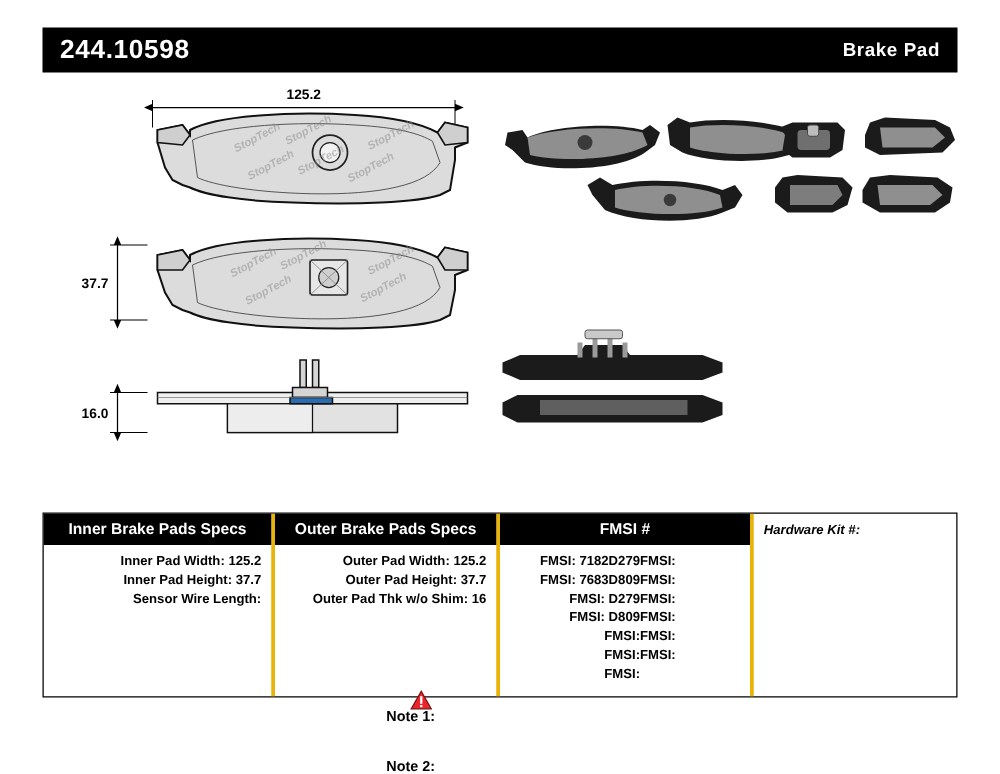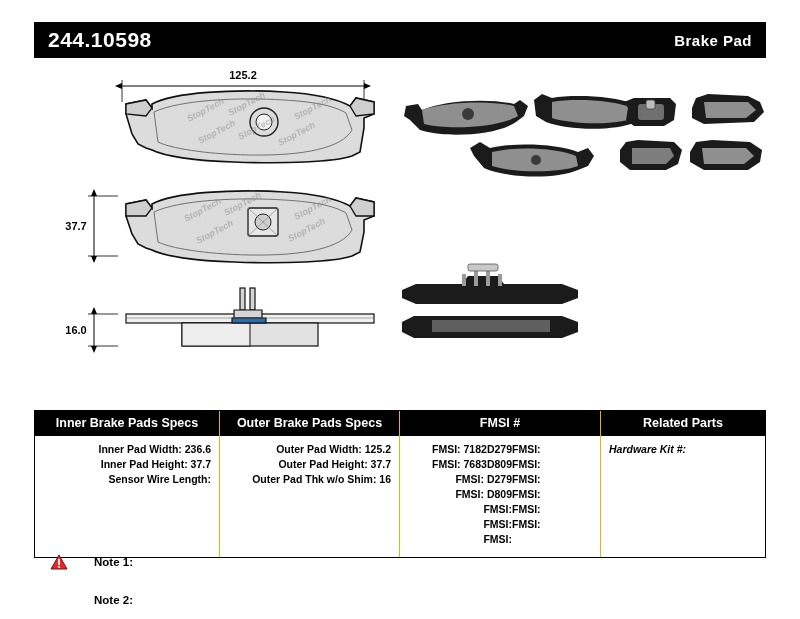--- a/index.html
+++ b/index.html
@@ -62,21 +62,21 @@
     position: absolute;
     left: 34px;
     top: 410px;
     width: 732px;
     border: 1px solid #000000;
     box-sizing: border-box;
     display: flex;
   }
   .spec-col {
     box-sizing: border-box;
-    border-right: 1px solid #eab308;
+    border-right: 3px solid #eab308;
     flex: 1 1 0;
   }
   .spec-col:last-child { border-right: none; }
   .spec-col.w1 { flex: 0 0 185px; }
   .spec-col.w2 { flex: 0 0 180px; }
   .spec-col.w3 { flex: 0 0 196px; }
   .spec-col.w4 { flex: 1 1 auto; }
   .spec-head {
     background: #000000;
     color: #ffffff;
@@ -114,22 +114,23 @@
 
   
   .notes {
     position: absolute;
     left: 48px;
     top: 552px;
     width: 300px;
   }
   .note-row {
     display: flex;
-    align-items: center;
+    align-items: flex-end;
     height: 20px;
+    flex-direction: column;
   }
   .warn-icon {
     width: 22px;
     display: flex;
     align-items: center;
     justify-content: center;
   }
   .note-label {
     font-size: 11.5px;
     font-weight: bold;
@@ -322,21 +323,21 @@
         </g>
       </g>
     </svg>
   </div>
 
   <div class="spec-table">
 
     <div class="spec-col w1">
       <div class="spec-head">Inner Brake Pads Specs</div>
       <div class="spec-body">
-        <div class="spec-line">Inner Pad Width: 236.6</div>
+        <div class="spec-line">Inner Pad Width: 125.2</div>
         <div class="spec-line">Inner Pad Height: 37.7</div>
         <div class="spec-line">Sensor Wire Length:</div>
       </div>
     </div>
 
     <div class="spec-col w2">
       <div class="spec-head">Outer Brake Pads Specs</div>
       <div class="spec-body">
         <div class="spec-line">Outer Pad Width: 125.2</div>
         <div class="spec-line">Outer Pad Height: 37.7</div>
@@ -374,21 +375,20 @@
           </div>
           <div class="fmsi-row">
             <span class="fmsi-cell c1">FMSI:</span>
             <span class="fmsi-cell c2"></span>
           </div>
         </div>
       </div>
     </div>
 
     <div class="spec-col w4">
-      <div class="spec-head">Related Parts</div>
       <div class="spec-body left-align">
         <div class="spec-line">Hardware Kit #:</div>
       </div>
     </div>
   </div>
 
   <div class="notes">
     <div class="note-row">
       <span class="warn-icon">
         <svg width="18" height="16" viewBox="0 0 18 16" xmlns="http://www.w3.org/2000/svg">

